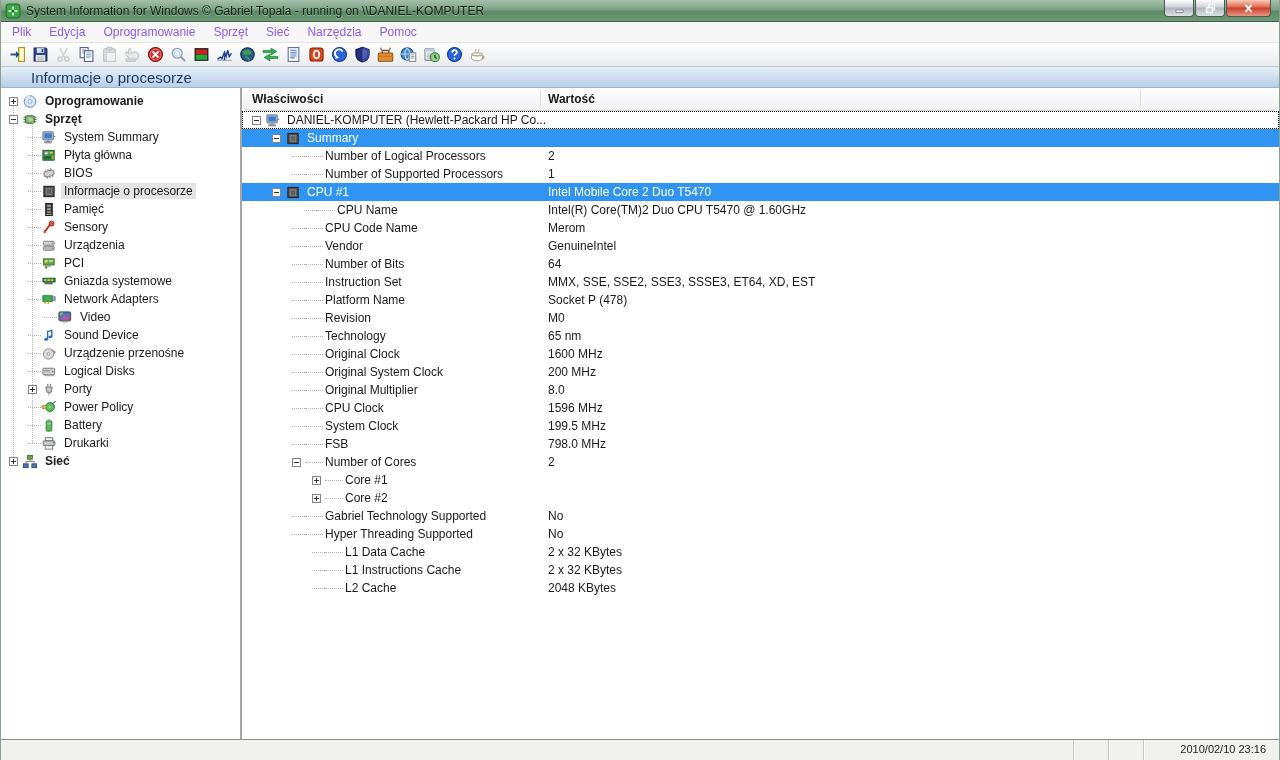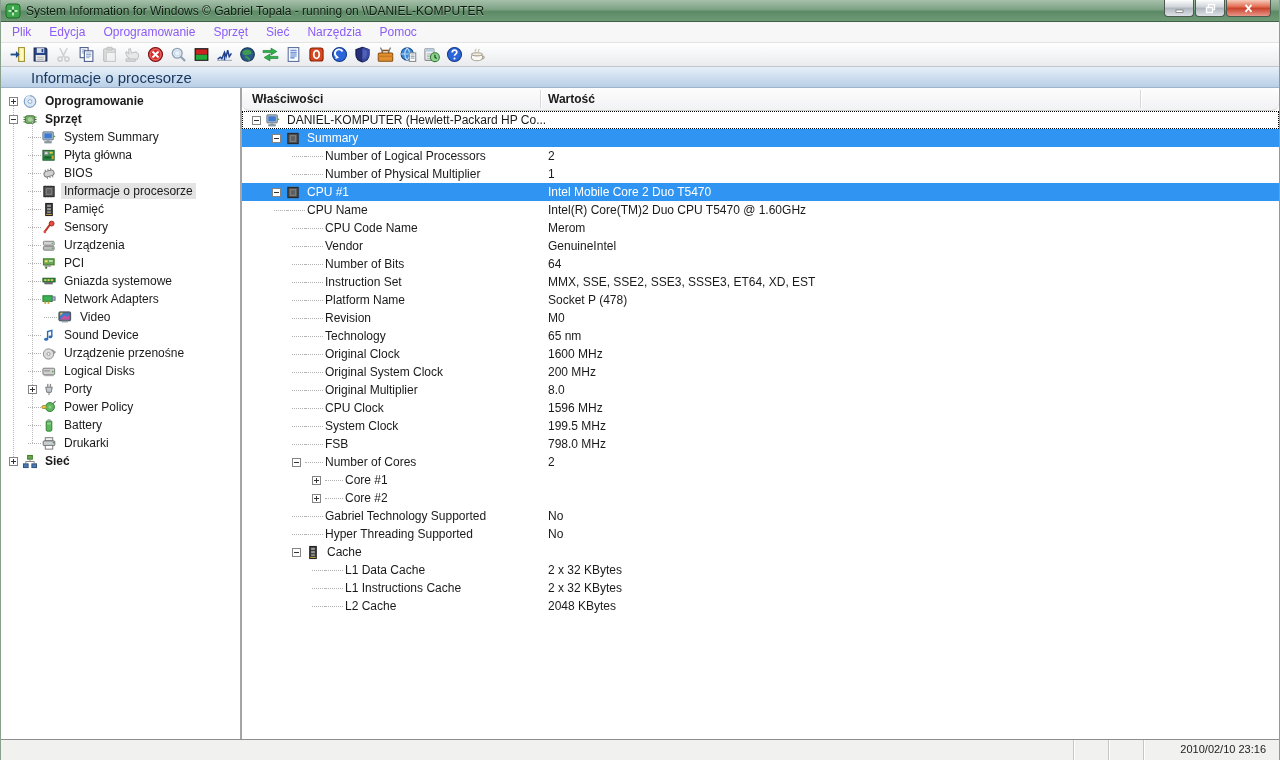--- a/index.html
+++ b/index.html
@@ -555,35 +555,35 @@
           </div>
           <div class="trow" style="padding-left:50px">
             <span class="sp13"></span>
             <span class="stub18"></span>
             <span class="prop">Number of Logical Processors</span>
             <span class="val">2</span>
           </div>
           <div class="trow" style="padding-left:50px">
             <span class="sp13"></span>
             <span class="stub18"></span>
-            <span class="prop">Number of Physical Multiplier</span>
+            <span class="prop">Number of Supported Processors</span>
             <span class="val">1</span>
           </div>
           <div class="trow selrow" style="padding-left:30px">
             <span class="exp"></span>
             <svg class="ic" viewBox="0 0 16 16">
               <path d="M4 1.5v1M7 1.5v1M10 1.5v1M4 13.5v1M7 13.5v1M10 13.5v1" stroke="#8a8a8a"></path>
               <rect x="2.5" y="2.5" width="11" height="11" fill="#4d4d4d" stroke="#1f1f1f"></rect>
               <rect x="4.5" y="4.5" width="7" height="7" fill="#8a8a8a"></rect>
               <rect x="5.5" y="5.5" width="5" height="5" fill="#5f5f5f"></rect>
             </svg>
             <span class="prop">CPU #1</span>
             <span class="val">Intel Mobile Core 2 Duo T5470</span>
           </div>
-          <div class="trow" style="padding-left:32px">
+          <div class="trow" style="padding-left:62px">
             <span class="sp13"></span>
             <span class="stub18"></span>
             <span class="prop">CPU Name</span>
             <span class="val">Intel(R) Core(TM)2 Duo CPU T5470 @ 1.60GHz</span>
           </div>
           <div class="trow" style="padding-left:50px">
             <span class="sp13"></span>
             <span class="stub18"></span>
             <span class="prop">CPU Code Name</span>
             <span class="val">Merom</span>
@@ -682,32 +682,20 @@
             <span class="sp13"></span>
             <span class="stub18"></span>
             <span class="prop">Gabriel Technology Supported</span>
             <span class="val">No</span>
           </div>
           <div class="trow" style="padding-left:50px">
             <span class="sp13"></span>
             <span class="stub18"></span>
             <span class="prop">Hyper Threading Supported</span>
             <span class="val">No</span>
-          </div>
-          <div class="trow" style="padding-left:50px">
-            <span class="exp"></span>
-            <svg class="ic" viewBox="0 0 16 16">
-              <rect x="4.5" y="1.5" width="7" height="13" fill="#3d3d3d" stroke="#151515"></rect>
-              <rect x="6" y="3" width="4" height="2.2" fill="#9a9a9a"></rect>
-              <rect x="6" y="6.5" width="4" height="2.2" fill="#9a9a9a"></rect>
-              <rect x="6" y="10" width="4" height="1.6" fill="#9a9a9a"></rect>
-              <rect x="5" y="12.8" width="6" height="1" fill="#caa23a"></rect>
-            </svg>
-            <span class="prop">Cache</span>
-            <span class="val"></span>
           </div>
           <div class="trow" style="padding-left:70px">
             <span class="sp13"></span>
             <span class="stub18"></span>
             <span class="prop">L1 Data Cache</span>
             <span class="val">2 x 32 KBytes</span>
           </div>
           <div class="trow" style="padding-left:70px">
             <span class="sp13"></span>
             <span class="stub18"></span>

